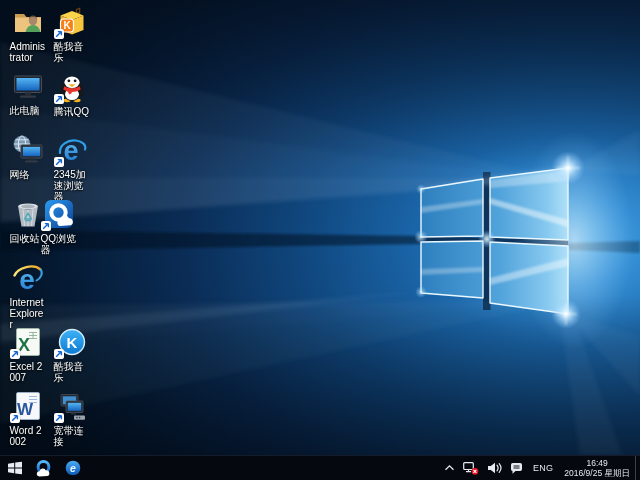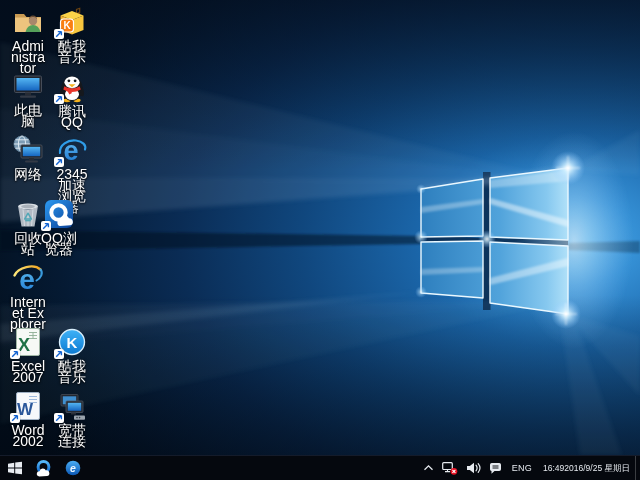--- a/index.html
+++ b/index.html
@@ -15,40 +15,40 @@
     cursor:default;
   }
   .ic{width:32px;height:32px;position:relative;flex:0 0 auto;}
   .ic svg{display:block;}
   .badge{
     position:absolute;left:-2px;bottom:-1px;width:10px;height:10px;background:#fff;
     border-radius:2px;display:flex;align-items:center;justify-content:center;
     box-shadow:0 0 1px rgba(0,0,0,.7);
   }
   .lbl{
-    margin-top:3px;width:37px;font-size:14px;line-height:11px;color:#fff;text-align:center;
+    margin-top:3px;width:37px;font-size:10px;line-height:11px;color:#fff;
     word-break:break-all;
     text-shadow:0 1px 2px rgba(0,0,0,.95),0 0 3px rgba(0,0,0,.8);
   }
   
   #taskbar{
     position:absolute;left:0;bottom:0;width:640px;height:25px;
     background:#05080e;border-top:1px solid rgba(110,150,210,.14);box-sizing:border-box;
     display:flex;align-items:stretch;color:#e6eaef;
   }
   .tb-btn{
     width:29px;background:transparent;border:none;padding:0;margin:0;
     display:flex;align-items:center;justify-content:center;cursor:pointer;
   }
   .tray{margin-left:auto;display:flex;align-items:center;}
   .tray-ic{display:flex;align-items:center;justify-content:center;padding:0 4px;height:100%;}
   .lang{font-size:9px;padding:16px 6px;letter-spacing:.3px;display:flex;align-items:center;height:100%;}
   .clock{
     font-size:8.5px;line-height:10px;text-align:center;padding:0 5px;
-    display:flex;justify-content:center;white-space:nowrap;
+    display:flex;flex-direction:column;justify-content:center;white-space:nowrap;
   }
   .show-desktop{width:5px;height:100%;border-left:1px solid rgba(255,255,255,.22);box-sizing:border-box;}
 </style>
 </head>
 <body>
 
 <div id="screen">
 
   <svg id="wallpaper" viewBox="0 0 640 455">
     <defs>

